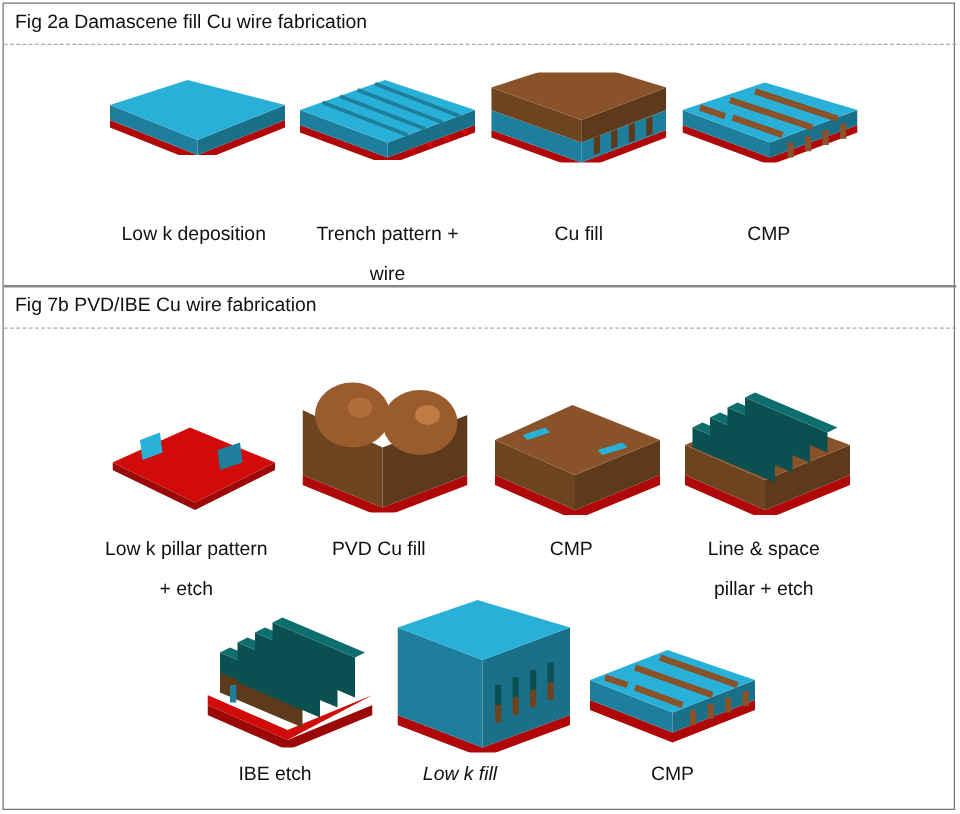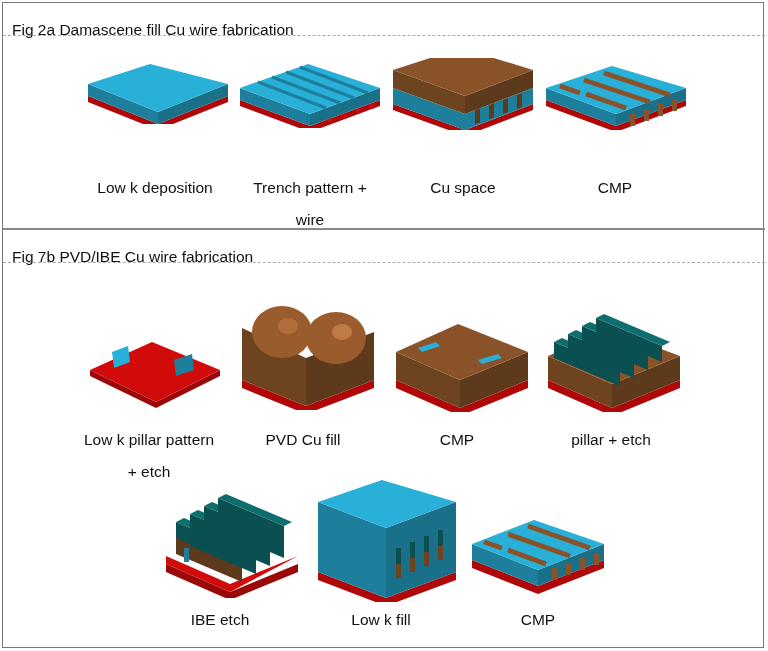--- a/index.html
+++ b/index.html
@@ -1,18 +1,18 @@
 <!DOCTYPE html>
 <html><head>
 <meta charset="utf-8">
 <style>
   html,body{margin:0;padding:0;background:#fff;}
   body{width:768px;height:651px;position:relative;overflow:hidden;font-family:"Liberation Sans",sans-serif;color:#111;}
   .frame{position:absolute;left:2px;top:2px;width:762px;height:646px;border:1px solid #777;box-sizing:border-box;}
-  .hdr{position:absolute;left:12px;font-size:15.5px;margin-top:12px;}
+  .hdr{position:absolute;left:12px;font-size:15.5px;}
   .dash{position:absolute;left:3px;right:3px;border-top:1px dashed #aaa;height:0;}
   .sep{position:absolute;left:3px;right:3px;border-top:2px solid #888;height:0;}
   .lbl{position:absolute;font-size:15.5px;text-align:center;line-height:32px;margin-top:12px;}
   svg.fig{position:absolute;}
 </style>
 </head>
 <body>
 
 <div class="frame"></div>
 
@@ -80,21 +80,21 @@
 </svg>
 
 <div class="lbl" style="left:70px;top:160px;width:170px;">
   <div>Low k deposition</div>
 </div>
 <div class="lbl" style="left:225px;top:160px;width:170px;">
   <div>Trench pattern +</div>
   <div>wire</div>
 </div>
 <div class="lbl" style="left:378px;top:160px;width:170px;">
-  <div>Cu space</div>
+  <div>Cu fill</div>
 </div>
 <div class="lbl" style="left:530px;top:160px;width:170px;">
   <div>CMP</div>
 </div>
 
 <div class="sep" style="top:228px;"></div>
 
 <div class="hdr" style="top:236px;">Fig 7b PVD/IBE Cu wire fabrication</div>
 <div class="dash" style="top:262px;"></div>
 
@@ -145,20 +145,21 @@
   <div>Low k pillar pattern</div>
   <div>+ etch</div>
 </div>
 <div class="lbl" style="left:218px;top:412px;width:170px;">
   <div>PVD Cu fill</div>
 </div>
 <div class="lbl" style="left:372px;top:412px;width:170px;">
   <div>CMP</div>
 </div>
 <div class="lbl" style="left:526px;top:412px;width:170px;">
+  <div>Line &amp; space</div>
   <div>pillar + etch</div>
 </div>
 
 <svg class="fig" style="left:166px;top:486px;" width="132" height="112">
   <polygon points="0,78 64,106 132,78 132,86 64,114 0,86" fill="#9a0808"></polygon>
   <polygon points="0,70 64,98 132,70 64,106 0,78" fill="#d10a0a"></polygon>
   <g>
     <polygon points="10,40 76,68 76,96 10,68" fill="#5e3a1c"></polygon>
       <polygon points="10,36 76,64 76,80 10,52" fill="#0a5050"></polygon>
       <polygon points="10,36 18,32 84,60 76,64" fill="#0e6e6e"></polygon>
@@ -206,18 +207,18 @@
       <rect x="80" y="62" width="5" height="12"></rect>
       <rect x="94" y="57" width="5" height="12"></rect>
       <rect x="108" y="52" width="5" height="12"></rect>
       <rect x="122" y="47" width="5" height="12"></rect>
     </g>
 </svg>
 
 <div class="lbl" style="left:150px;top:592px;width:140px;">
   <div>IBE etch</div>
 </div>
-<div class="lbl" style="left:311px;top:592px;width:140px;">
+<div class="lbl" style="left:298px;top:592px;width:140px;font-style:italic;">
   <div>Low k fill</div>
 </div>
 <div class="lbl" style="left:468px;top:592px;width:140px;">
   <div>CMP</div>
 </div>
 
 </body></html>

